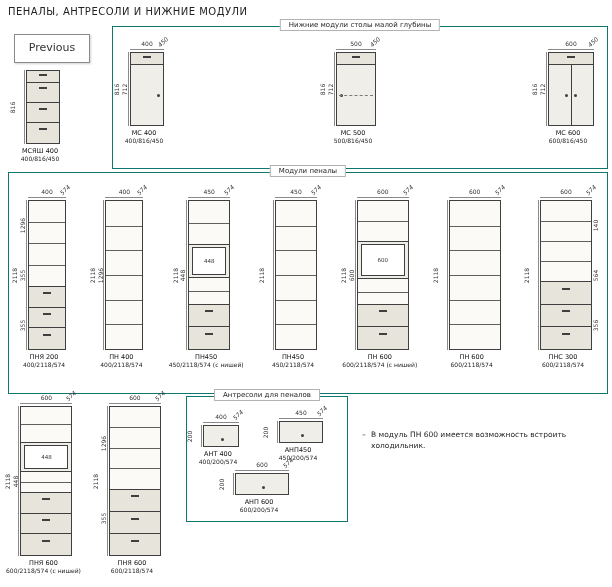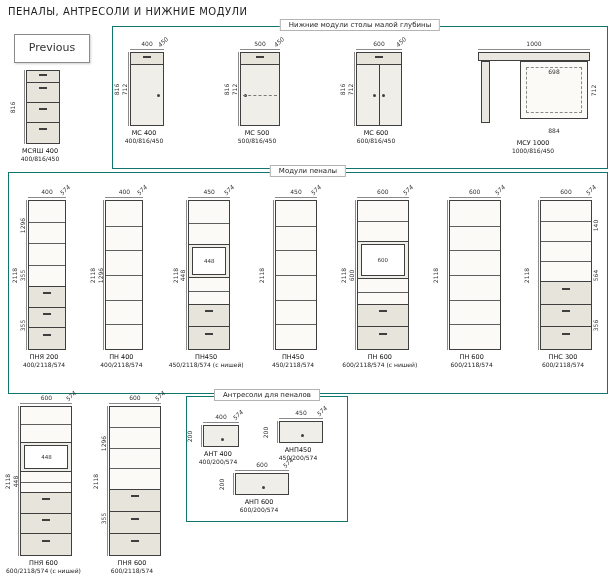--- a/index.html
+++ b/index.html
@@ -175,40 +175,20 @@
             <div class="knob" style="left: calc(50% - 6px);"></div>
             <div class="knob" style="left: calc(50% + 3px);"></div>
           </div>
         </div>
       </div>
       <div class="mod-label">
         <div class="nm">МС 600</div>
         <div class="sz">600/816/450</div>
       </div>
     </div>
-    <div class="module">
-      <div class="draw" style="width: 138px; height: 96px;">
-        <div class="dim dim-top" style="left: 14px; top: 1px; width: 112px;">1000</div>
-        <div class="dimline" style="left: 14px; top: 9px; width: 112px; height: 1px;"></div>
-        <div class="box" style="left: 14px; top: 12px; width: 112px; height: 9px;"></div>
-        <div class="box" style="left: 17px; top: 21px; width: 9px; height: 62px;"></div>
-        <div class="box box-open" style="left: 56px; top: 21px; width: 68px; height: 58px;">
-          <div class="dash-in"></div>
-          <div class="dim" style="left: 0px; right: 0px; top: 7px; text-align: center; position: absolute;">698</div>
-        </div>
-        <div class="vdim" style="left: 126px; top: 21px; height: 58px; width: 8px;">
-          <span>712</span>
-        </div>
-        <div class="dim dim-top" style="left: 56px; top: 88px; width: 68px;">884</div>
-      </div>
-      <div class="mod-label">
-        <div class="nm">МСУ 1000</div>
-        <div class="sz">1000/816/450</div>
-      </div>
-    </div>
   </div>
 
 <div class="section sec-penals">
   <div class="sec-label">Модули пеналы</div>
 </div>
 <div class="row" id="penals-row">
     <div class="module">
       <div class="draw" style="width: 60px; height: 162px;">
         <div class="dim dim-top" style="left: 14px; top: 1px; width: 38px;">400</div>
         <div class="dimline" style="left: 14px; top: 9px; width: 38px; height: 1px;"></div>
@@ -567,13 +547,14 @@
         </div>
         <div class="mod-label">
           <div class="nm">АНП 600</div>
           <div class="sz">600/200/574</div>
         </div>
       </div>
     </div>
 </div>
 
 <div class="notes">
+  <p class="note">В модуль ПН 600 имеется возможность встроить холодильник.</p>
 </div>
 
 </body></html>

